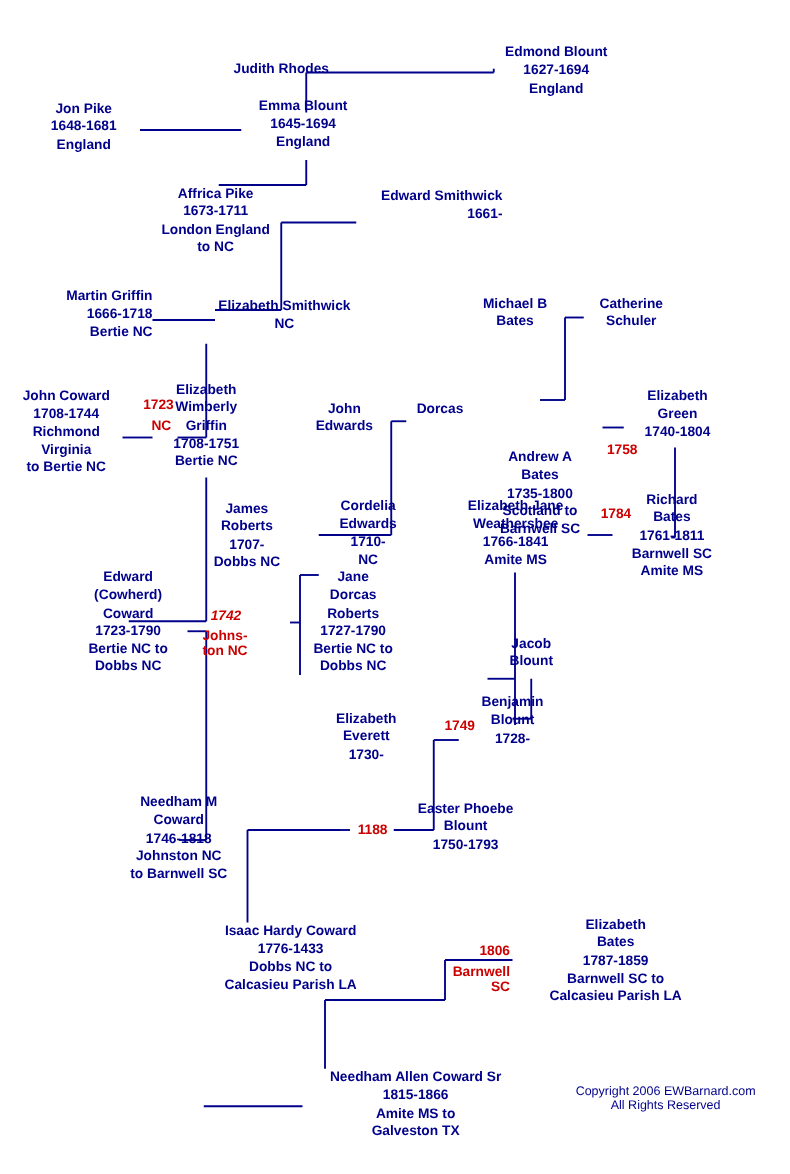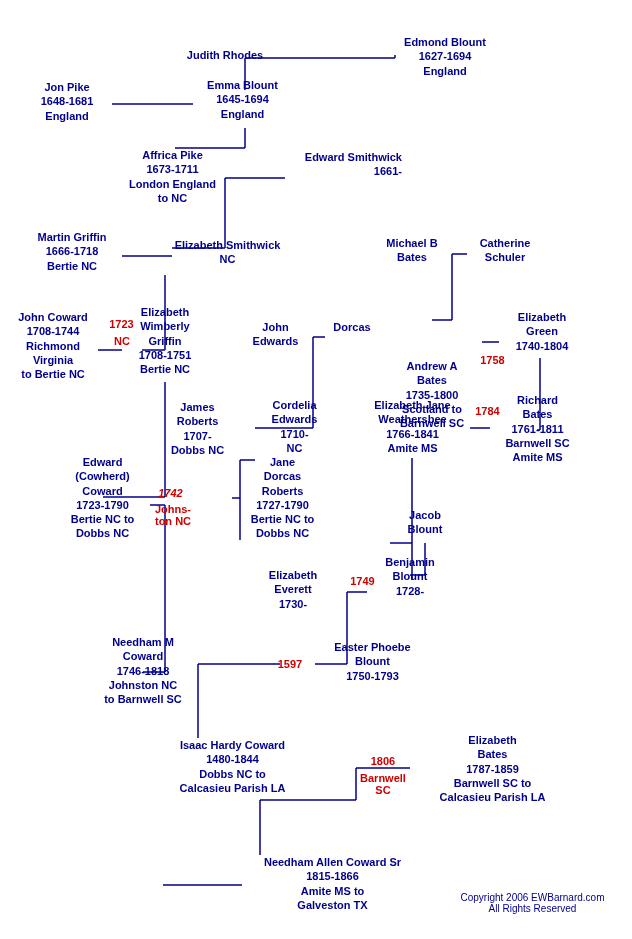--- a/index.html
+++ b/index.html
@@ -39,21 +39,21 @@
       font-size: 11px;
       text-align: center;
       line-height: 1.3;
       font-weight: bold;
     }
     .year-label {
       position: absolute;
       color: #CC0000;
       font-size: 11px;
       font-weight: bold;
-      text-align: center;
+      text-align: right;
     }
     .copyright {
       position: absolute;
       color: #00008B;
       font-size: 10px;
       text-align: center;
     }
   </style>
 </head>
 <body>
@@ -141,21 +141,21 @@
 England</div>
     <div class="person" style="left: 190px; top: 78px; width: 105px; white-space: pre-line;">Emma Blount
 1645-1694
 England</div>
     <div class="person" style="left: 120px; top: 148px; width: 105px; white-space: pre-line;">Affrica Pike
 1673-1711
 London England
 to NC</div>
     <div class="person" style="left: 282px; top: 150px; width: 120px; white-space: pre-line; text-align: right;">Edward Smithwick
 1661-</div>
-    <div class="person" style="left: 22px; top: 230px; width: 100px; white-space: pre-line;">Martin Griffin
+    <div class="person" style="left: 22px; top: 230px; width: 100px; white-space: pre-line; text-align: right;">Martin Griffin
 1666-1718
 Bertie NC</div>
     <div class="person" style="left: 170px; top: 238px; width: 115px; white-space: pre-line;">Elizabeth Smithwick
 NC</div>
     <div class="person" style="left: 372px; top: 236px; width: 80px; white-space: pre-line;">Michael B
 Bates</div>
     <div class="person" style="left: 465px; top: 236px; width: 80px; white-space: pre-line;">Catherine
 Schuler</div>
     <div class="person" style="left: 8px; top: 310px; width: 90px; white-space: pre-line;">John Coward
 1708-1744
@@ -224,32 +224,32 @@
 1728-</div>
     <div class="year-label" style="left: 345px; top: 575px; width: 35px; white-space: pre-line;">1749</div>
     <div class="person" style="left: 88px; top: 635px; width: 110px; white-space: pre-line;">Needham M
 Coward
 1746-1818
 Johnston NC
 to Barnwell SC</div>
     <div class="person" style="left: 315px; top: 640px; width: 115px; white-space: pre-line;">Easter Phoebe
 Blount
 1750-1793</div>
-    <div class="year-label" style="left: 270px; top: 658px; width: 40px; white-space: pre-line;">1597</div>
+    <div class="year-label" style="left: 270px; top: 658px; width: 40px; white-space: pre-line;">1188</div>
     <div class="person" style="left: 155px; top: 738px; width: 155px; white-space: pre-line;">Isaac Hardy Coward
-1480-1844
+1776-1433
 Dobbs NC to
 Calcasieu Parish LA</div>
     <div class="person" style="left: 435px; top: 733px; width: 115px; white-space: pre-line;">Elizabeth
 Bates
 1787-1859
 Barnwell SC to
 Calcasieu Parish LA</div>
     <div class="year-label" style="left: 358px; top: 755px; width: 50px; white-space: pre-line;">1806</div>
     <div class="year-label" style="left: 358px; top: 772px; width: 50px; white-space: pre-line;">Barnwell
 SC</div>
     <div class="person" style="left: 240px; top: 855px; width: 185px; white-space: pre-line;">Needham Allen Coward Sr
 1815-1866
 Amite MS to
 Galveston TX</div>
-    <div class="copyright" style="left: 440px; top: 868px; width: 185px; white-space: pre-line; margin-top: 24px;">Copyright 2006 EWBarnard.com
+    <div class="copyright" style="left: 440px; top: 868px; width: 185px; white-space: pre-line;">Copyright 2006 EWBarnard.com
 All Rights Reserved</div>
   </div>
 
 </body></html>

